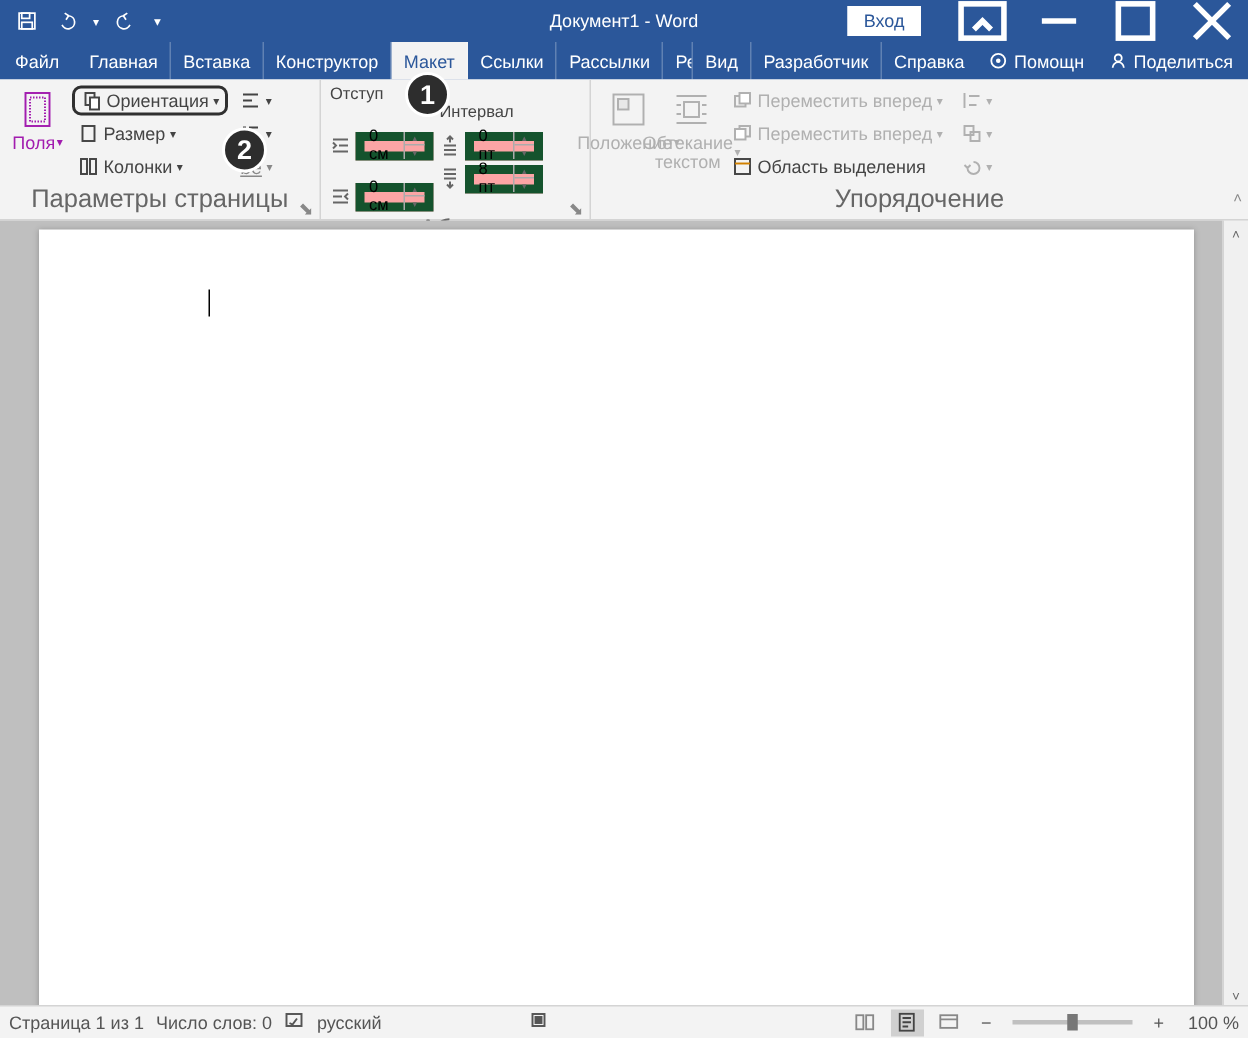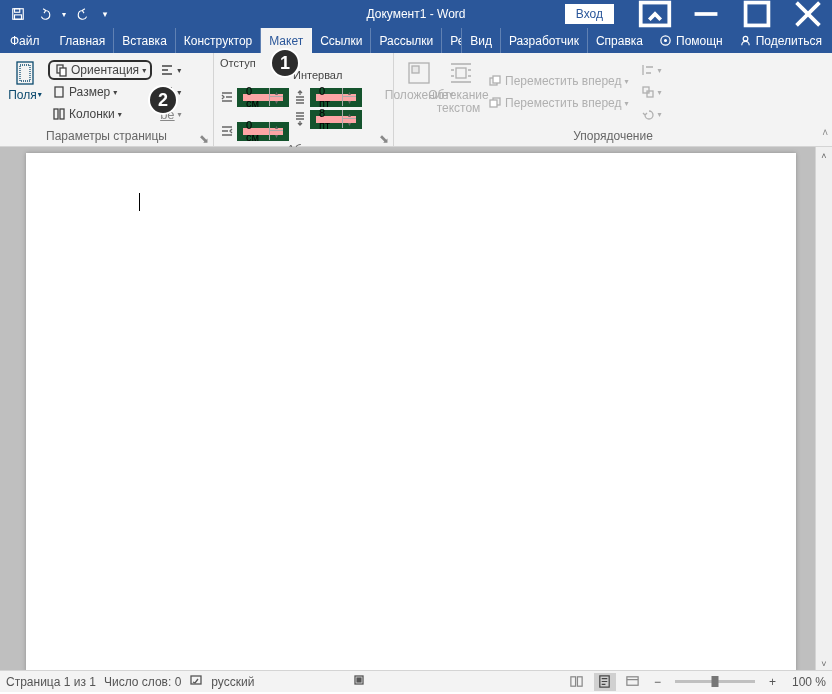--- a/index.html
+++ b/index.html
@@ -17,24 +17,24 @@
 .tabbar { height: 25px; background: #2b579a; display: flex; align-items: stretch; color: #fff; padding: 0 2px; }
 .tab { padding: 0 8px; display: flex; align-items: center; font-size: 12px; border-right: 1px solid rgba(255,255,255,.25); position: relative; }
 .tab:first-child { border-right: none; margin-right: 4px; }
 .tab.active { background: #f3f3f3; color: #2b579a; }
 .tab-help { margin-left: auto; display: flex; align-items: center; }
 .help-item { padding: 0 8px; display: flex; align-items: center; gap: 4px; color: #fff; font-size: 12px; }
 
 .ribbon { height: 94px; background: #f3f3f3; border-bottom: 1px solid #d4d4d4; display: flex; position: relative; }
 .group { border-right: 1px solid #d4d4d4; padding: 4px 6px 0 6px; display: flex; flex-direction: column; position: relative; }
 .group-body { flex: 1; display: flex; gap: 4px; }
-.group-label { text-align: center; font-size: 12px; color: #666; padding: 2px 0 3px 0; position: relative; }
+.group-label { text-align: center; font-size: 17px; color: #666; padding: 2px 0 3px 0; position: relative; }
 .group-dialog { position: absolute; right: 2px; bottom: 2px; width: 12px; height: 12px; color: #888; }
 
-.big-btn { width: 38px; display: flex; flex-direction: column; align-items: center; justify-content: flex-start; padding-top: 2px; gap: 2px; color: #0c4a6e; }
+.big-btn { width: 38px; display: flex; flex-direction: column; align-items: center; justify-content: flex-start; padding-top: 2px; gap: 2px; color: #a21caf; }
 .big-btn svg { width: 28px; height: 28px; }
 .big-btn-label { font-size: 11px; line-height: 1; display: flex; align-items: center; gap: 1px; }
 .big-btn.disabled { color: #b0b0b0; }
 
 .stack { display: flex; flex-direction: column; gap: 2px; justify-content: center; }
 .small-btn { height: 20px; display: flex; align-items: center; gap: 3px; padding: 0 4px; font-size: 11px; color: #444; white-space: nowrap; }
 .small-btn svg { width: 14px; height: 14px; flex-shrink: 0; }
 .small-btn.disabled { color: #b0b0b0; }
 .dd { font-size: 8px; }
 
@@ -308,20 +308,27 @@
             <span class="dd">▾</span>
         </div>
         <div class="small-btn disabled">
           <svg viewBox="0 0 14 14">
               <rect x="5" y="2" width="7" height="7"></rect>
               <rect x="2" y="4" width="7" height="7" fill="#fff"></rect>
             </svg>
           <span>Переместить вперед</span>
             <span class="dd">▾</span>
         </div>
+        <div class="small-btn">
+          <svg viewBox="0 0 14 14">
+              <rect x="2" y="2" width="10" height="10"></rect>
+              <path d="M2 5h10" stroke="#d08000"></path>
+            </svg>
+          <span>Область выделения</span>
+        </div>
       </div>
       <div class="stack">
         <div class="small-btn disabled">
             <svg viewBox="0 0 14 14">
               <path d="M2 2v10M5 4h7M5 10h5"></path>
             </svg>
             <span class="dd">▾</span>
           </div>
         <div class="small-btn disabled">
             <svg viewBox="0 0 14 14">

